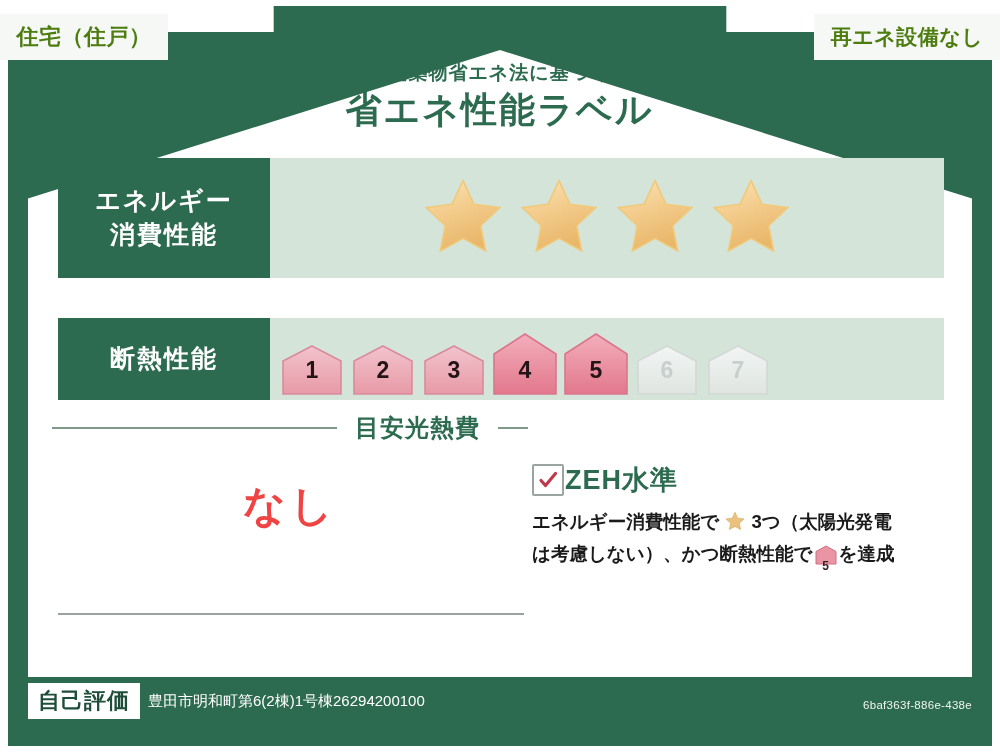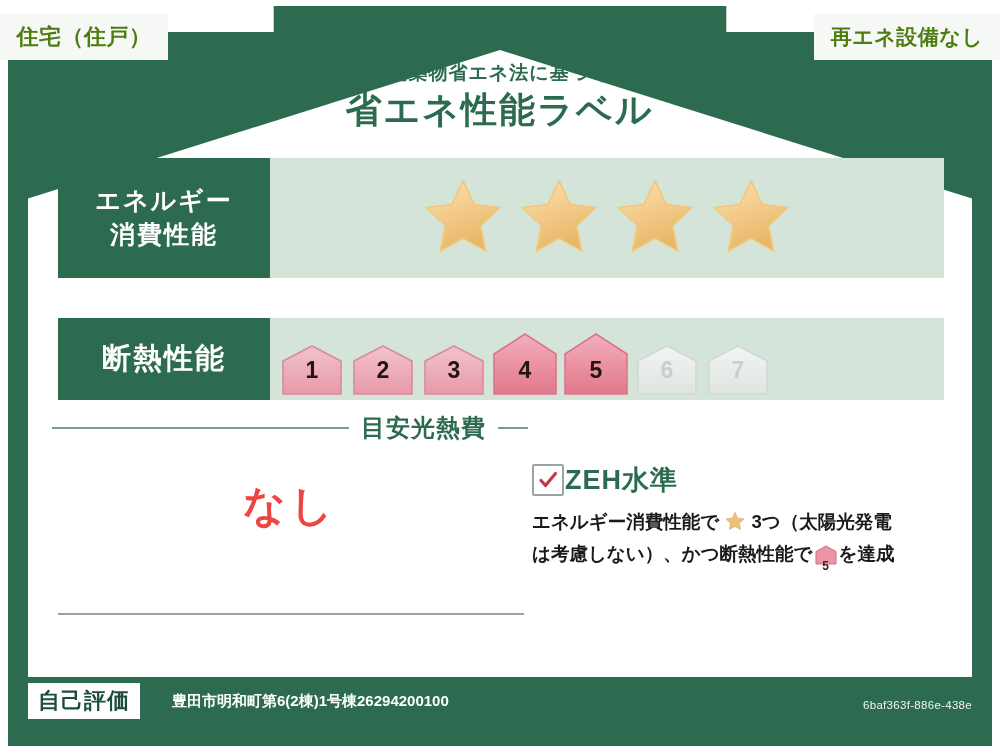--- a/index.html
+++ b/index.html
@@ -125,21 +125,21 @@
     flex-direction: column;
     align-items: center;
     justify-content: center;
     font-weight: bold;
     flex: 0 0 212px;
     line-height: 1.35;
     font-size: 25px;
     letter-spacing: 2px;
   }
   .perf-row.insulation .perf-label {
-    font-size: 29px;
+    font-size: 25px;
   }
 
   .perf-value {
     background: #d5e4d8;
     flex: 1 1 auto;
     display: flex;
     align-items: center;
     justify-content: center;
   }
   .perf-row.insulation .perf-value {
@@ -185,21 +185,21 @@
   .house-cell.inactive .house-num { color: #c9cfcc; }
 
   
   .cost-heading {
     position: absolute;
     left: 52px;
     top: 412px;
     width: 476px;
     display: flex;
     align-items: center;
-    gap: 12px;
+    gap: 18px;
   }
   .cost-heading .rule {
     flex: 1 1 auto;
     height: 2px;
     background: #7f9a8b;
   }
   .cost-heading .rule.short { flex: 0 0 30px; }
   .cost-heading-text {
     color: #2d6b50;
     font-size: 24px;
@@ -300,23 +300,22 @@
     color: #1e4e3a;
     font-size: 22px;
     font-weight: bold;
     padding: 4px 10px;
     letter-spacing: 1px;
     line-height: 1.25;
   }
   .address-text {
     color: #ffffff;
     font-size: 15px;
-    font-weight: bold;
+    font-weight: normal;
     letter-spacing: 0px;
-    margin-left: 24px;
   }
   .footer-right {
     text-align: right;
     color: #ffffff;
   }
   .eval-date {
     font-size: 20px;
     font-weight: bold;
     letter-spacing: 0.5px;
     white-space: nowrap;

